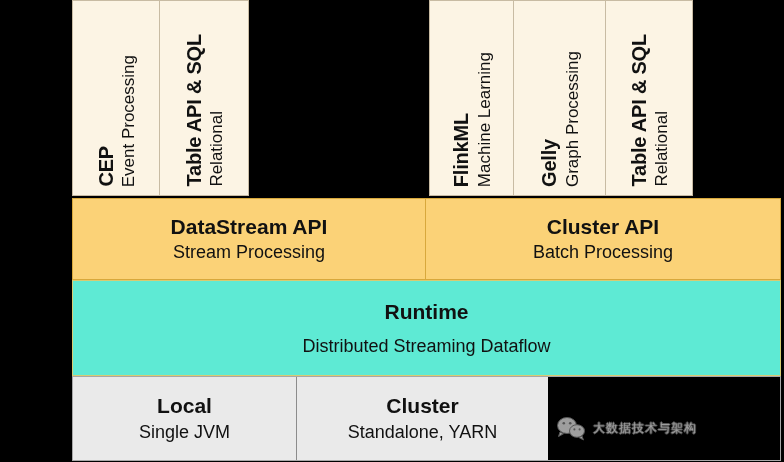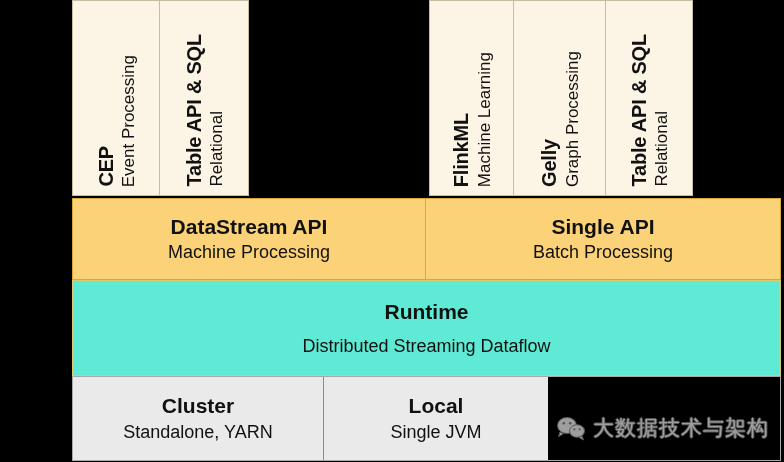--- a/index.html
+++ b/index.html
@@ -206,21 +206,21 @@
     pointer-events: none;
     opacity: 0.62;
   }
   .wm-logo {
     width: 30px;
     height: 26px;
     margin-right: 7px;
     flex: 0 0 auto;
   }
   .wm-text {
-    font-size: 21px;
+    font-size: 12px;
     color: #ffffff;
     letter-spacing: 1px;
     text-shadow:
        1px 0 0 #8a8a8a, -1px 0 0 #8a8a8a,
        0 1px 0 #8a8a8a, 0 -1px 0 #8a8a8a;
     font-family: "DejaVu Sans", sans-serif;
     white-space: nowrap;
   }
 </style>
 </head>
@@ -270,41 +270,41 @@
           <span class="vtext sub">Relational</span>
         </div>
       </div>
 
     </div>
   </div>
 
   <div class="api-row">
     <div class="api-cell stream">
       <div class="api-title">DataStream API</div>
-      <div class="api-sub">Machine Processing</div>
+      <div class="api-sub">Stream Processing</div>
     </div>
     <div class="api-cell batch">
-      <div class="api-title">Single API</div>
+      <div class="api-title">Cluster API</div>
       <div class="api-sub">Batch Processing</div>
     </div>
   </div>
 
   <div class="runtime-row">
     <div class="rt-title">Runtime</div>
     <div class="rt-sub">Distributed Streaming Dataflow</div>
   </div>
 
   <div class="deploy-row">
+    <div class="dep-cell local">
+      <div class="dep-title">Local</div>
+      <div class="dep-sub">Single JVM</div>
+    </div>
     <div class="dep-cell cluster">
       <div class="dep-title">Cluster</div>
       <div class="dep-sub">Standalone, YARN</div>
-    </div>
-    <div class="dep-cell local">
-      <div class="dep-title">Local</div>
-      <div class="dep-sub">Single JVM</div>
     </div>
   </div>
 
   <div class="watermark">
     <svg class="wm-logo" viewBox="0 0 30 26">
       <ellipse cx="11" cy="10.5" rx="9.5" ry="8" fill="#ffffff" stroke="#8a8a8a" stroke-width="1"></ellipse>
       <path d="M4 17 L2.5 21.5 L7.5 18.8 Z" fill="#ffffff" stroke="#8a8a8a" stroke-width="1"></path>
       <circle cx="7.8" cy="8.2" r="1.3" fill="#8a8a8a"></circle>
       <circle cx="14.2" cy="8.2" r="1.3" fill="#8a8a8a"></circle>
       <ellipse cx="21" cy="16" rx="7.5" ry="6.3" fill="#ffffff" stroke="#8a8a8a" stroke-width="1"></ellipse>

